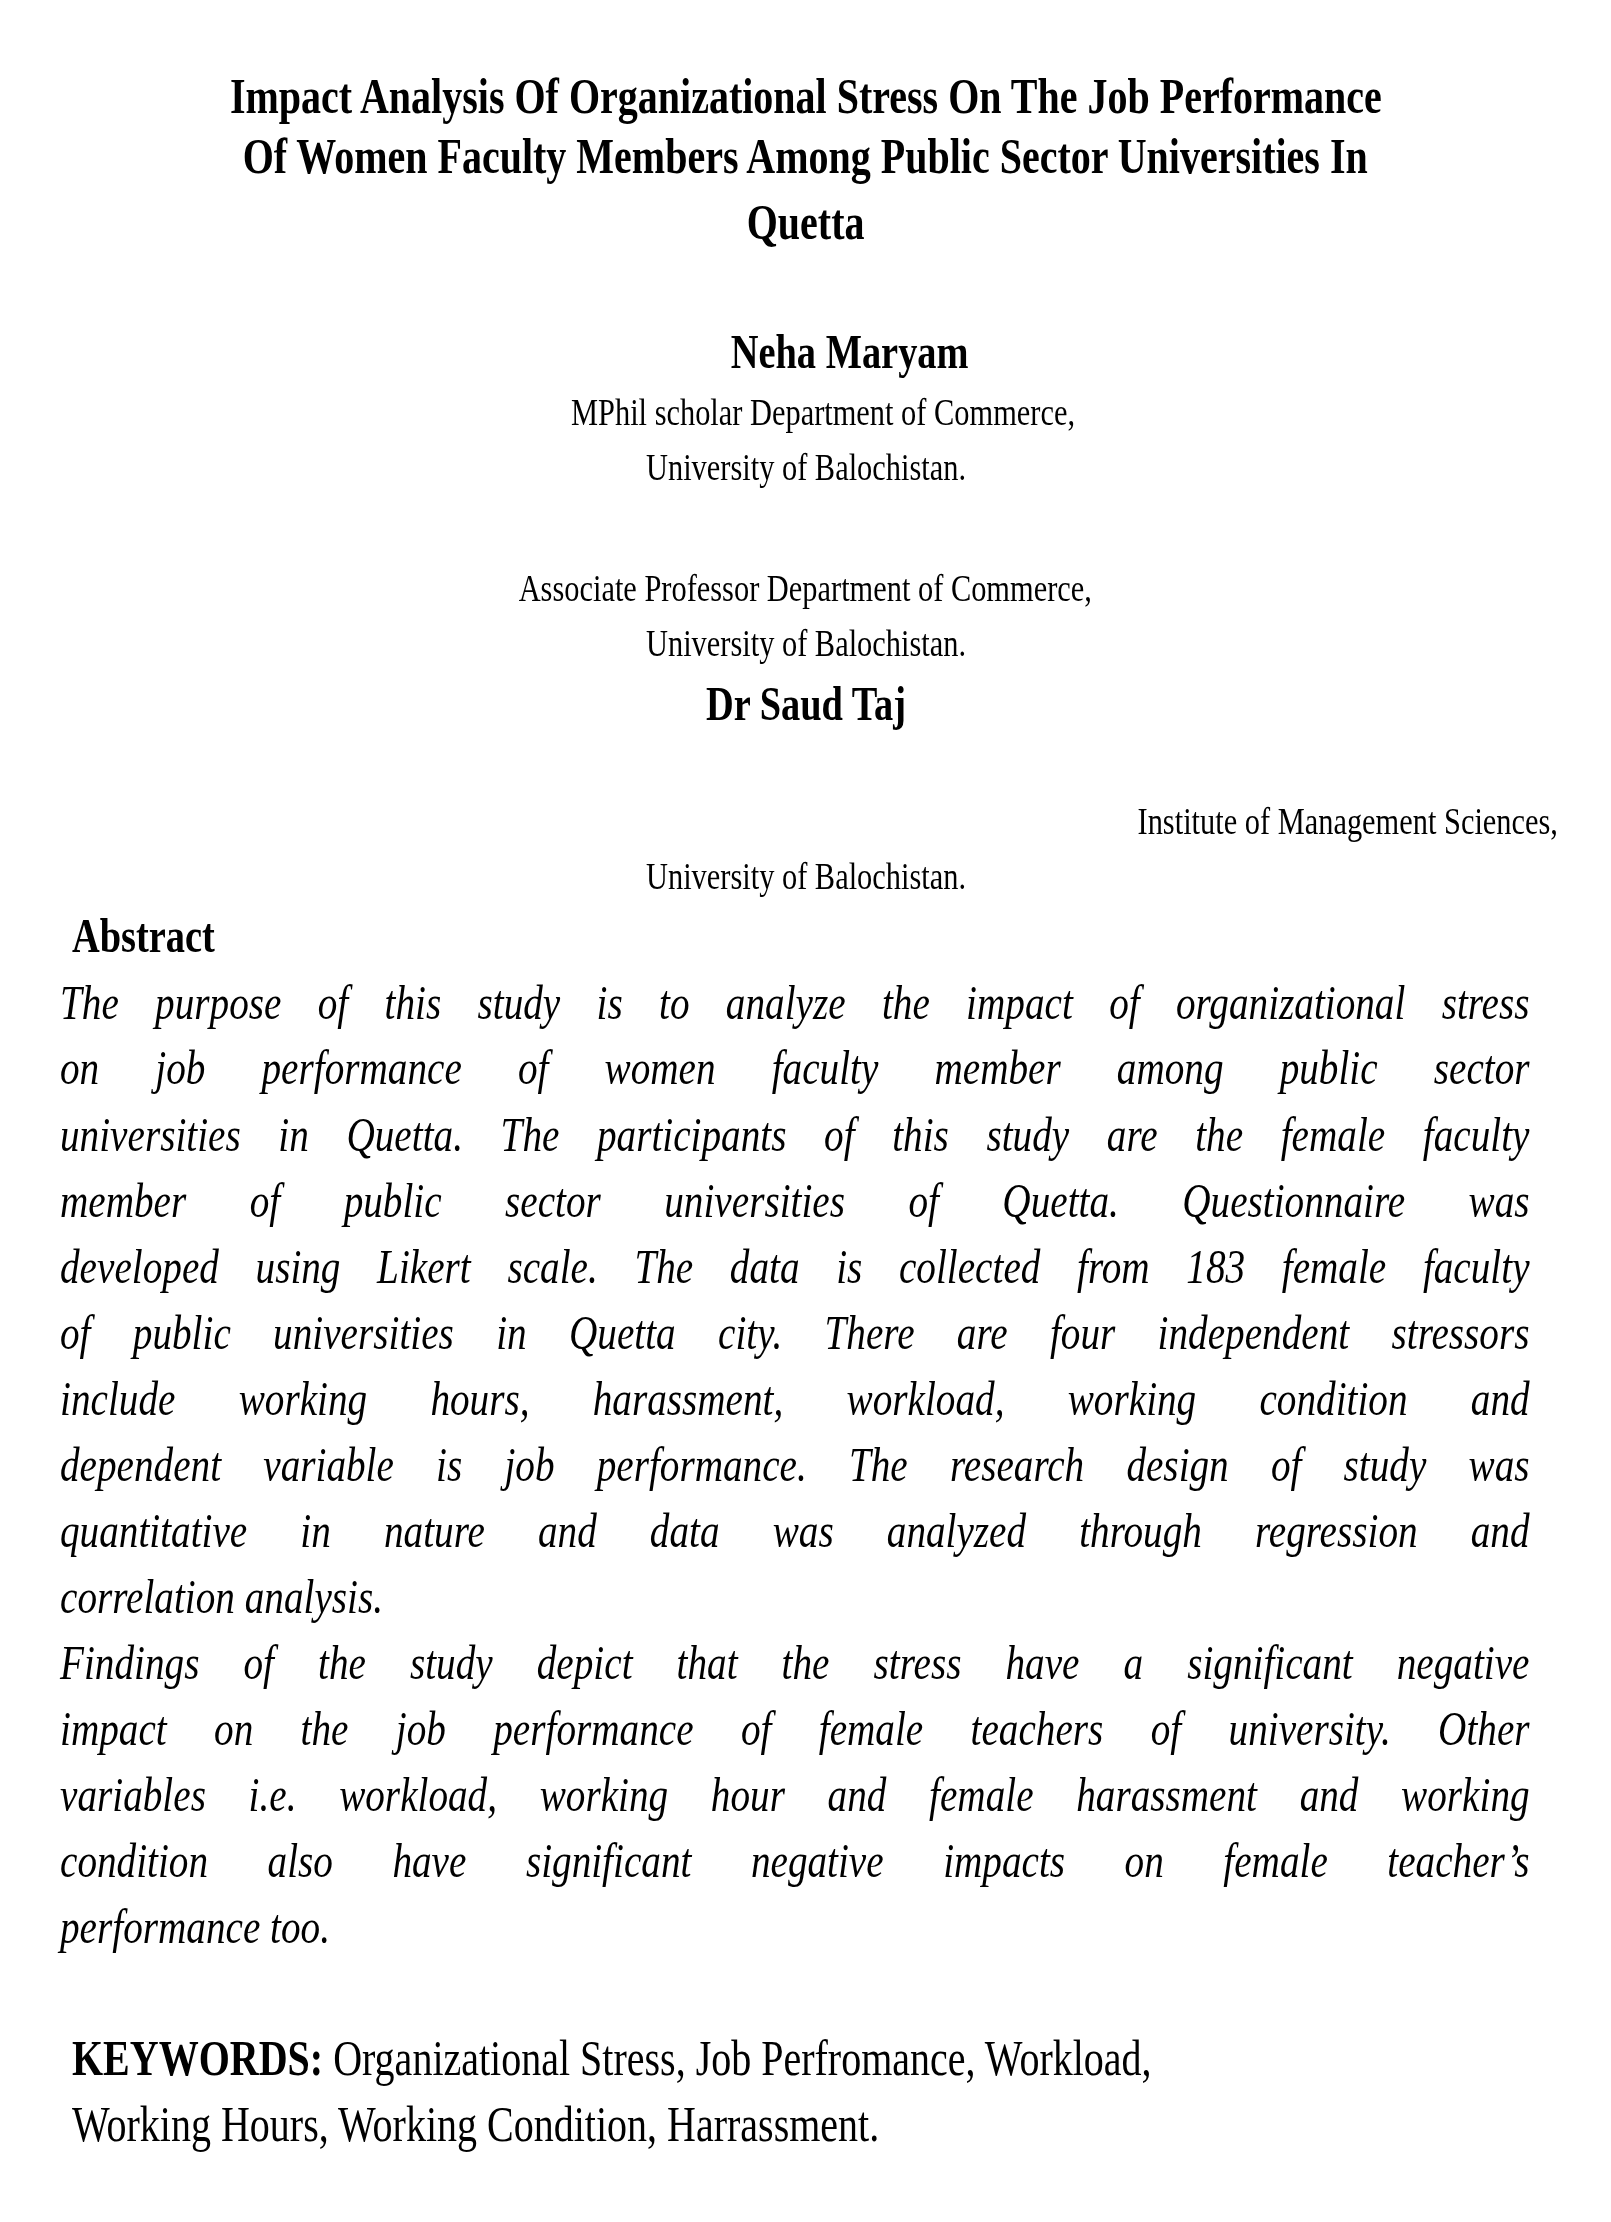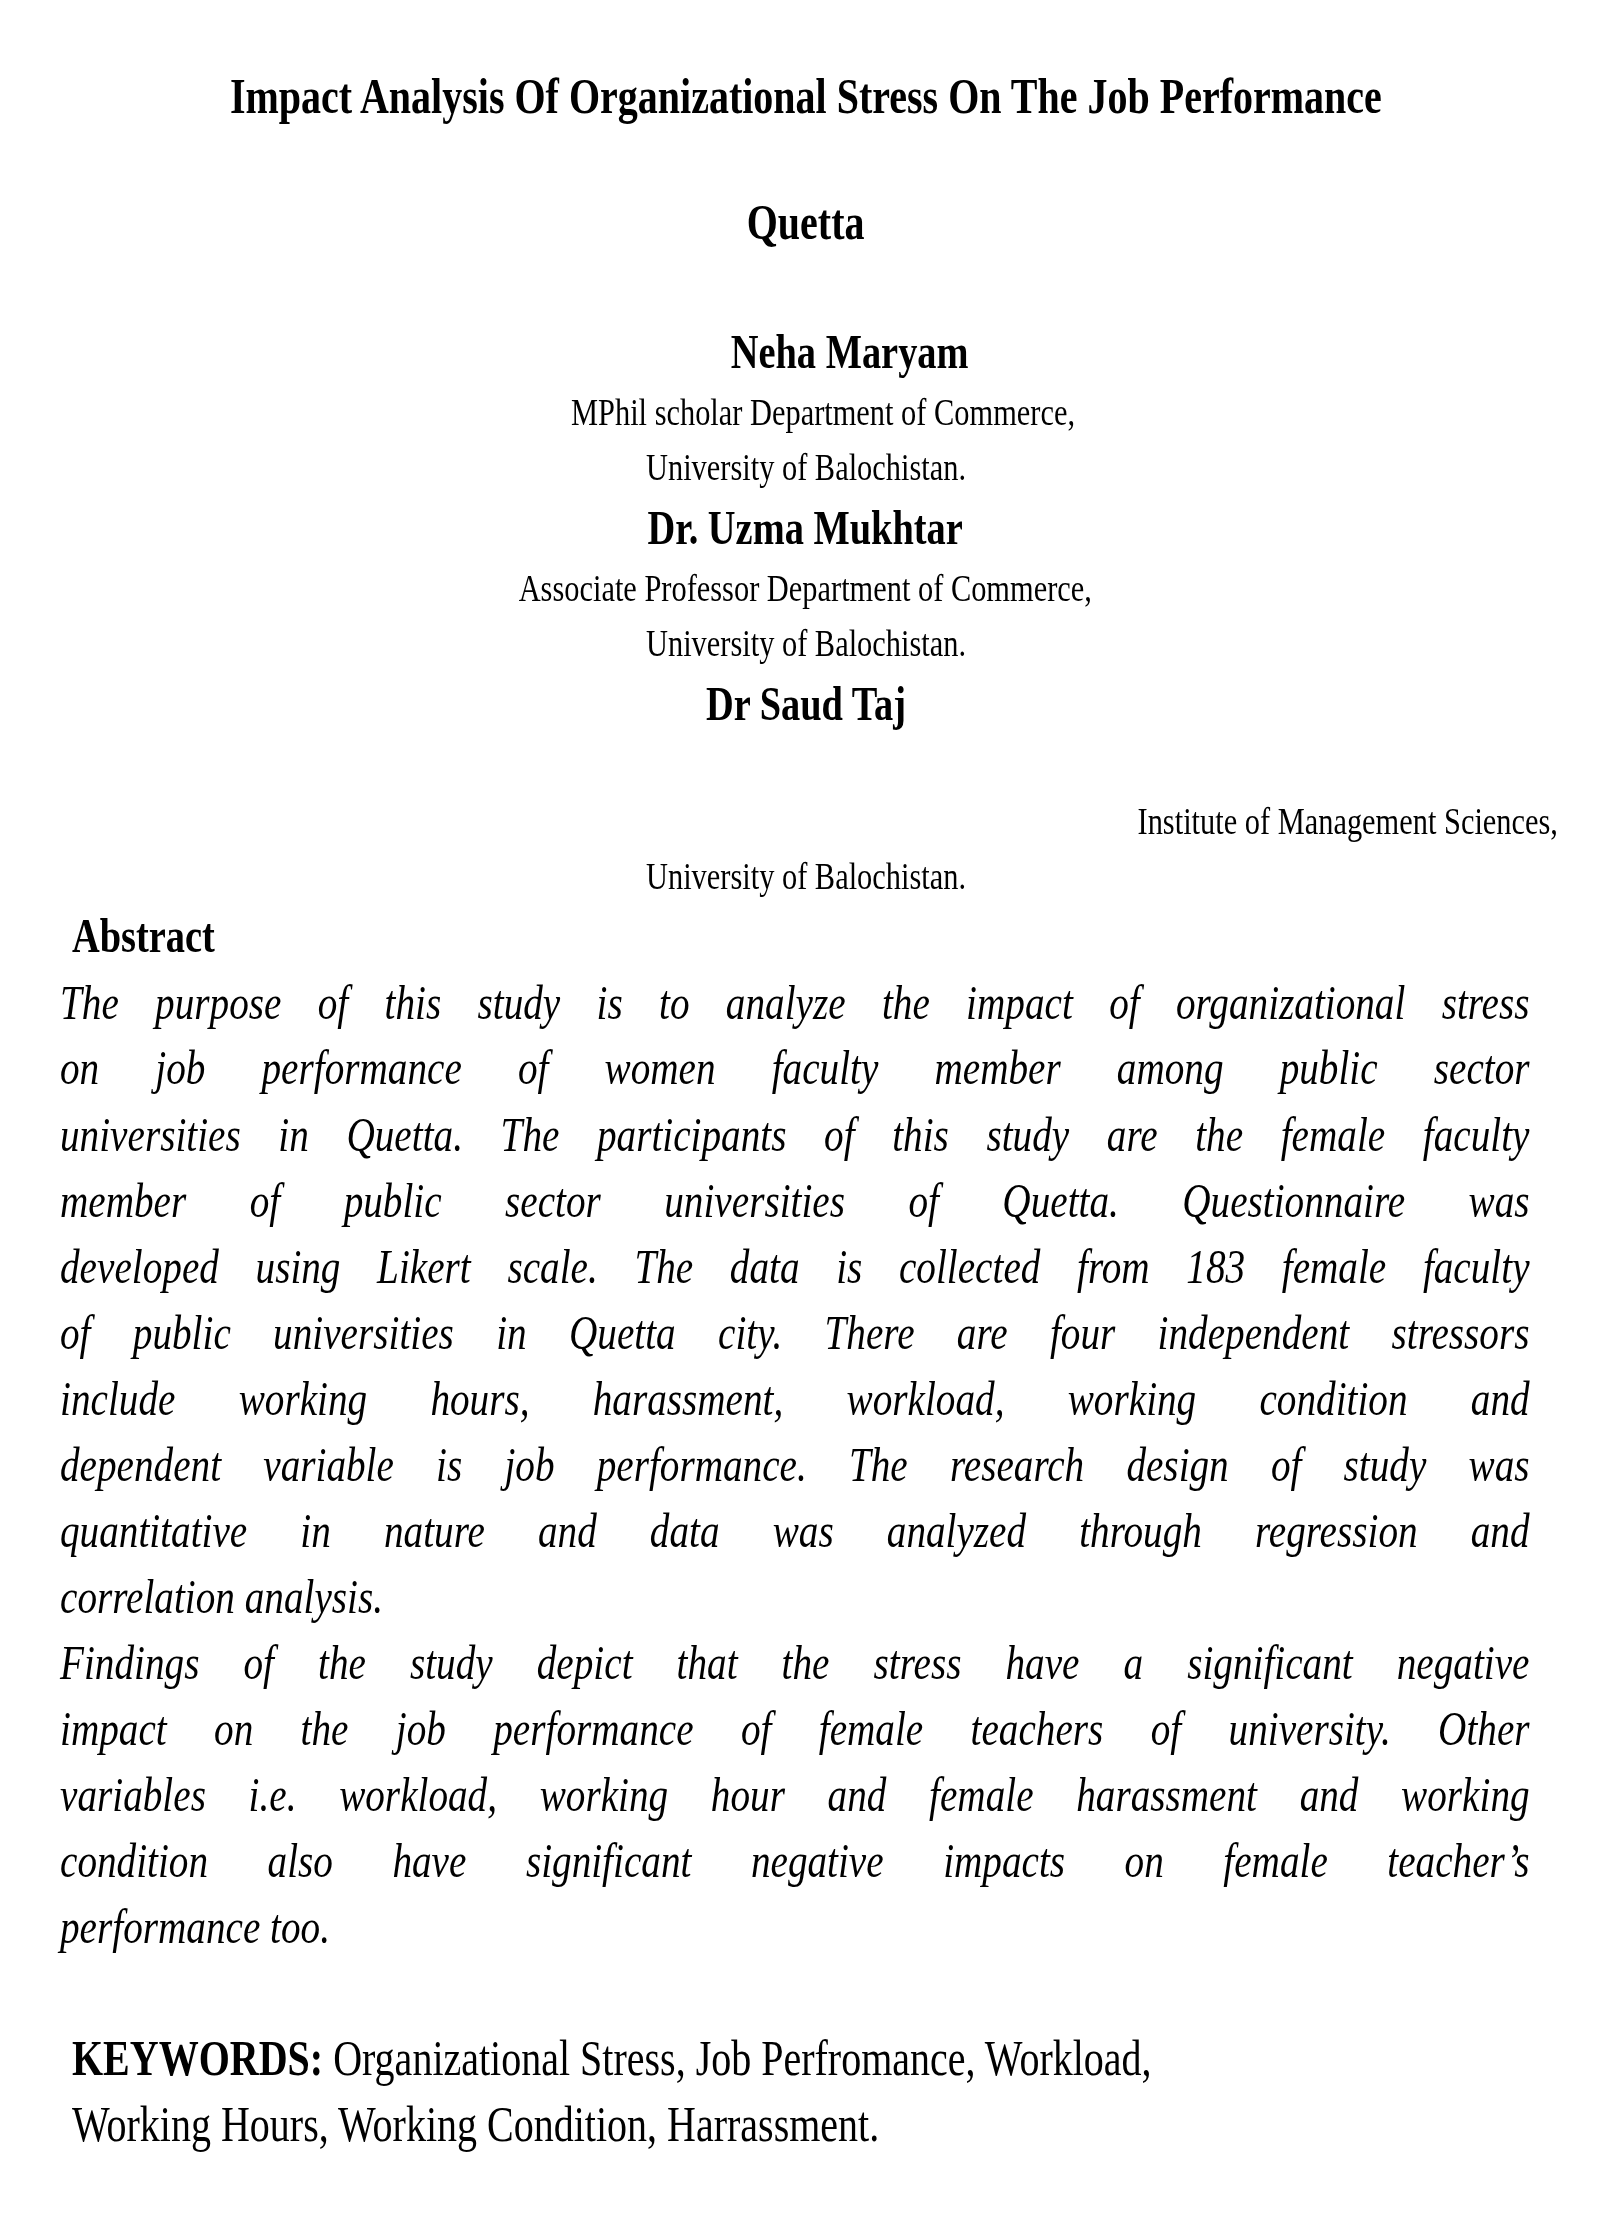--- a/index.html
+++ b/index.html
@@ -91,37 +91,37 @@
     }
   </style>
 </head>
 <body>
 
 <div class="page">
 
   <div class="center-line title-line" style="top:66px;">
     <span>Impact Analysis Of Organizational Stress On The Job Performance</span>
   </div>
+  <div class="center-line title-line" style="top:126px;">
+    <span>Of Women Faculty Members Among Public Sector Universities In</span>
+  </div>
   <div class="center-line title-line" style="top:192px;">
     <span>Quetta</span>
   </div>
 
   <div class="center-line author-name" style="top:324px;padding-left:44px;">
     <span>Neha Maryam</span>
   </div>
   <div class="center-line affil" style="top:389px;margin-left:18px;">
     <span>MPhil scholar Department of Commerce,</span>
   </div>
   <div class="center-line affil" style="top:444px;">
     <span>University of Balochistan.</span>
   </div>
 
-  <div class="center-line author-name" style="top:500px;">
-    <span>Dr. Uzma Mukhtar</span>
-  </div>
   <div class="center-line affil" style="top:565px;">
     <span>Associate Professor Department of Commerce,</span>
   </div>
   <div class="center-line affil" style="top:620px;">
     <span>University of Balochistan.</span>
   </div>
 
   <div class="center-line author-name" style="top:676px;">
     <span>Dr Saud Taj</span>
   </div>

